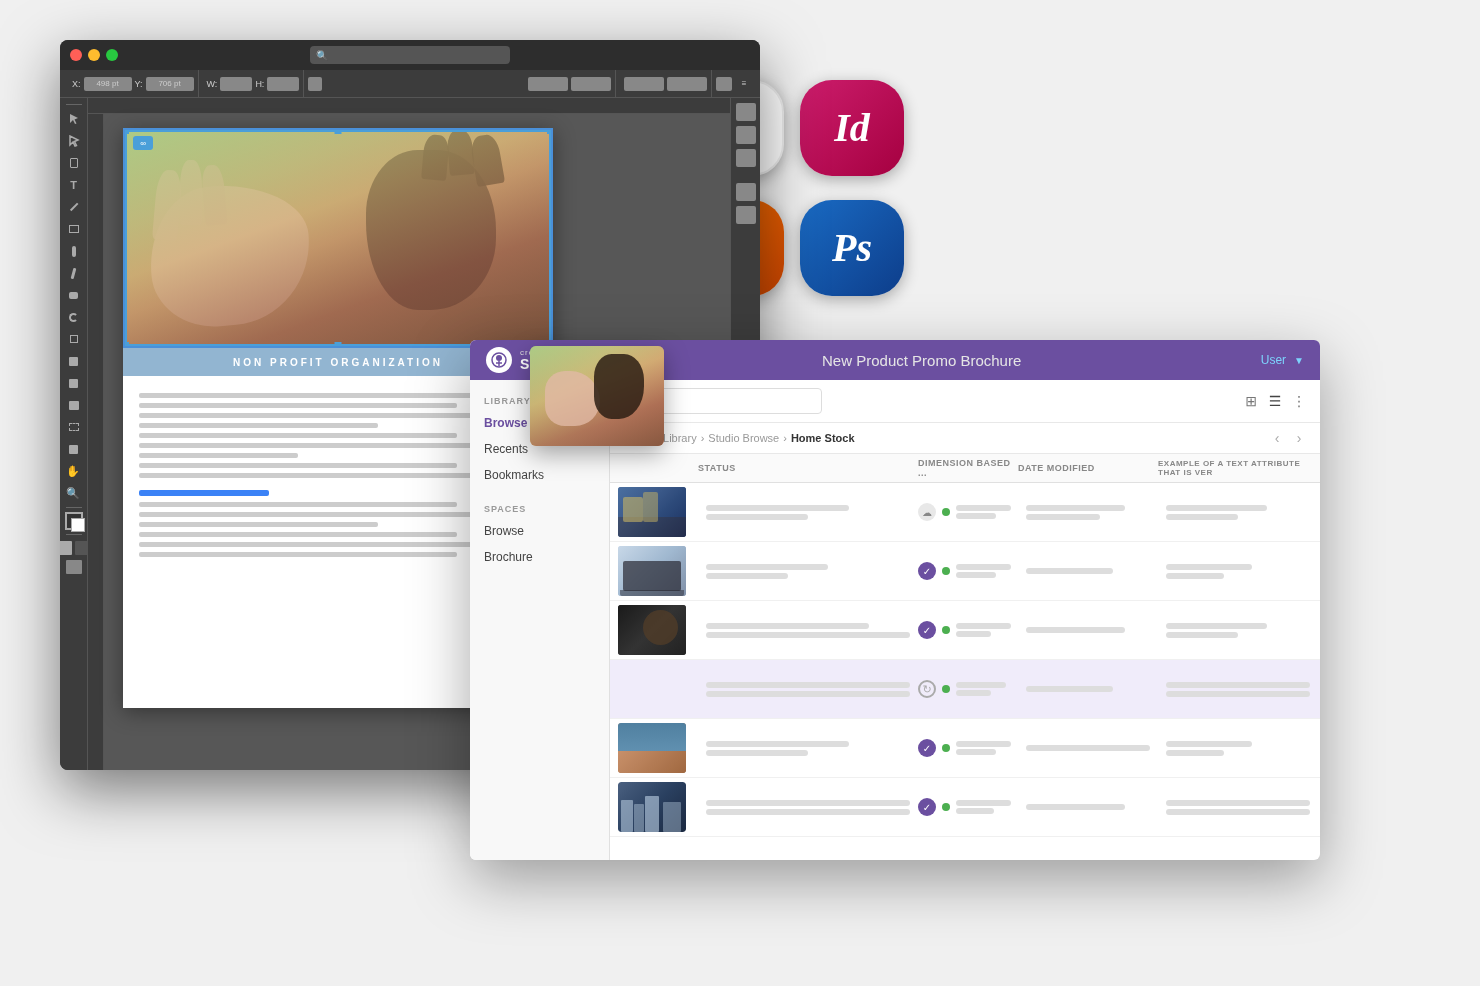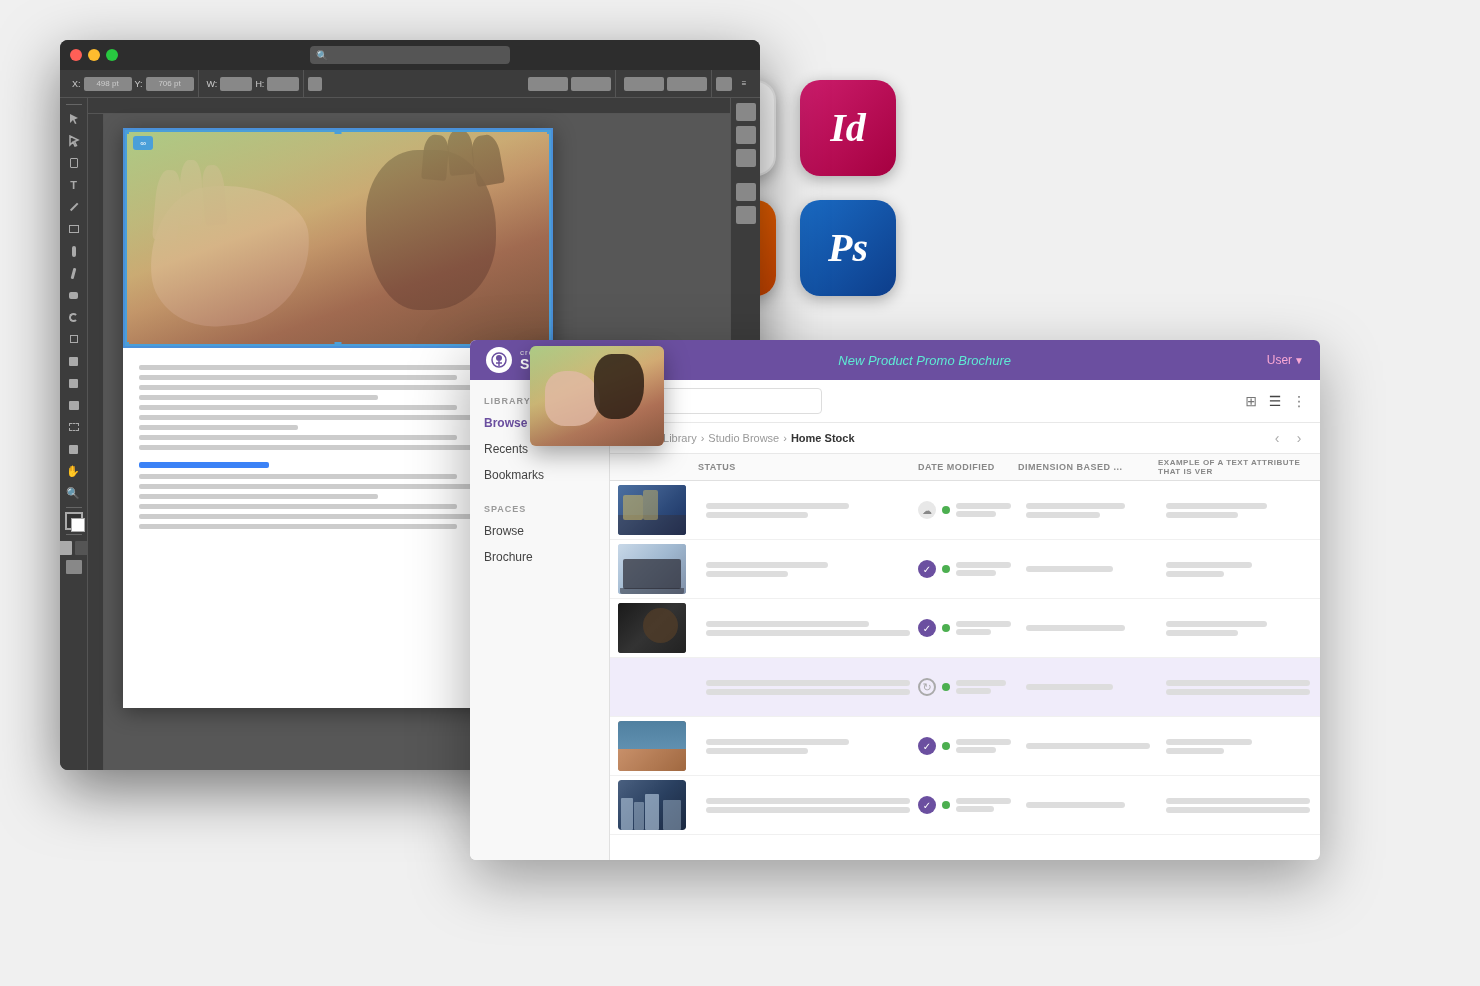--- a/index.html
+++ b/index.html
@@ -16,23 +16,23 @@
     .app-icons-container {
       position: absolute;
       top: 80px;
       left: 680px;
       display: grid;
       grid-template-columns: 100px 100px;
       grid-template-rows: 100px 100px;
       gap: 20px;
     }
     .app-icon {
-      width: 96px;
+      width: 104px;
       height: 96px;
-      border-radius: 20px;
+      border-radius: 32px;
       display: flex;
       align-items: center;
       justify-content: center;
       font-size: 42px;
       font-weight: 700;
       color: white;
       box-shadow: 0 4px 15px rgba(0,0,0,0.3);
     }
     .icon-sketch {
       background: white;
@@ -308,31 +308,30 @@
       color: #ddd;
       letter-spacing: 1px;
     }
     .cs-logo-spaces {
       font-size: 14px;
       font-weight: 700;
       color: white;
       letter-spacing: 1px;
     }
     .cs-title {
-      color: #5eead4;
-      font-size: 13px;
+      color: #e5e5e5;
+      font-size: 15px;
       font-weight: 500;
-      font-style: italic;
     }
     .cs-user {
-      color: #f9a8d4;
+      color: #7dd3fc;
       font-size: 12px;
       display: flex;
       align-items: center;
-      gap: 2px;
+      gap: 8px;
     }
     .cs-user-arrow {
       font-size: 10px;
     }
 
     
     .cs-main {
       display: flex;
       flex: 1;
       overflow: hidden;
@@ -749,20 +748,23 @@
           <div style="position:absolute;bottom:-3px;left:-3px;width:7px;height:7px;background:#4a9fd9;"></div>
           <div style="position:absolute;bottom:-3px;right:-3px;width:7px;height:7px;background:#4a9fd9;"></div>
           <div style="position:absolute;top:-3px;left:50%;transform:translateX(-50%);width:7px;height:7px;background:#4a9fd9;"></div>
           <div style="position:absolute;bottom:-3px;left:50%;transform:translateX(-50%);width:7px;height:7px;background:#4a9fd9;"></div>
 
           <div style="position:absolute;top:6px;left:8px;width:20px;height:14px;background:#4a9fd9;border-radius:3px;display:flex;align-items:center;justify-content:center;">
             <span style="color:white;font-size:8px;">∞</span>
           </div>
         </div>
 
+        <div class="doc-banner">
+          <span class="doc-banner-text">NON PROFIT ORGANIZATION</span>
+        </div>
 
         <div class="doc-body">
           <div class="doc-line long"></div>
           <div class="doc-line medium"></div>
           <div class="doc-line long"></div>
           <div class="doc-line short"></div>
           <div class="doc-line medium"></div>
           <div class="doc-line long"></div>
           <div class="doc-line xshort"></div>
           <div class="doc-line medium"></div>
@@ -851,22 +853,22 @@
           <div class="cs-nav-arrow">‹</div>
           <div class="cs-nav-arrow">›</div>
         </div>
       </div>
 
       <div class="cs-table">
 
         <div class="cs-table-header">
           <div class="cs-col-header"></div>
           <div class="cs-col-header">STATUS</div>
+          <div class="cs-col-header">DIMENSION BASED ...</div>
           <div class="cs-col-header">DATE MODIFIED</div>
-          <div class="cs-col-header">DIMENSION BASED ...</div>
           <div class="cs-col-header" style="font-size:8px;">EXAMPLE OF A TEXT ATTRIBUTE THAT IS VER</div>
         </div>
 
         <div class="cs-table-row">
           <div class="cs-thumb thumb-city">
             <div style="width:100%;height:100%;background:linear-gradient(135deg,#4a6fa0 0%,#3a5888 40%,#2d4a7a 60%,#1a3060 100%);position:relative;">
               <div style="position:absolute;bottom:0;left:0;right:0;height:40%;background:rgba(60,40,30,0.3);"></div>
               <div style="position:absolute;top:10px;left:5px;width:20px;height:25px;background:rgba(200,180,100,0.6);border-radius:2px;"></div>
               <div style="position:absolute;top:5px;left:25px;width:15px;height:30px;background:rgba(200,180,100,0.5);border-radius:2px;"></div>
             </div>

